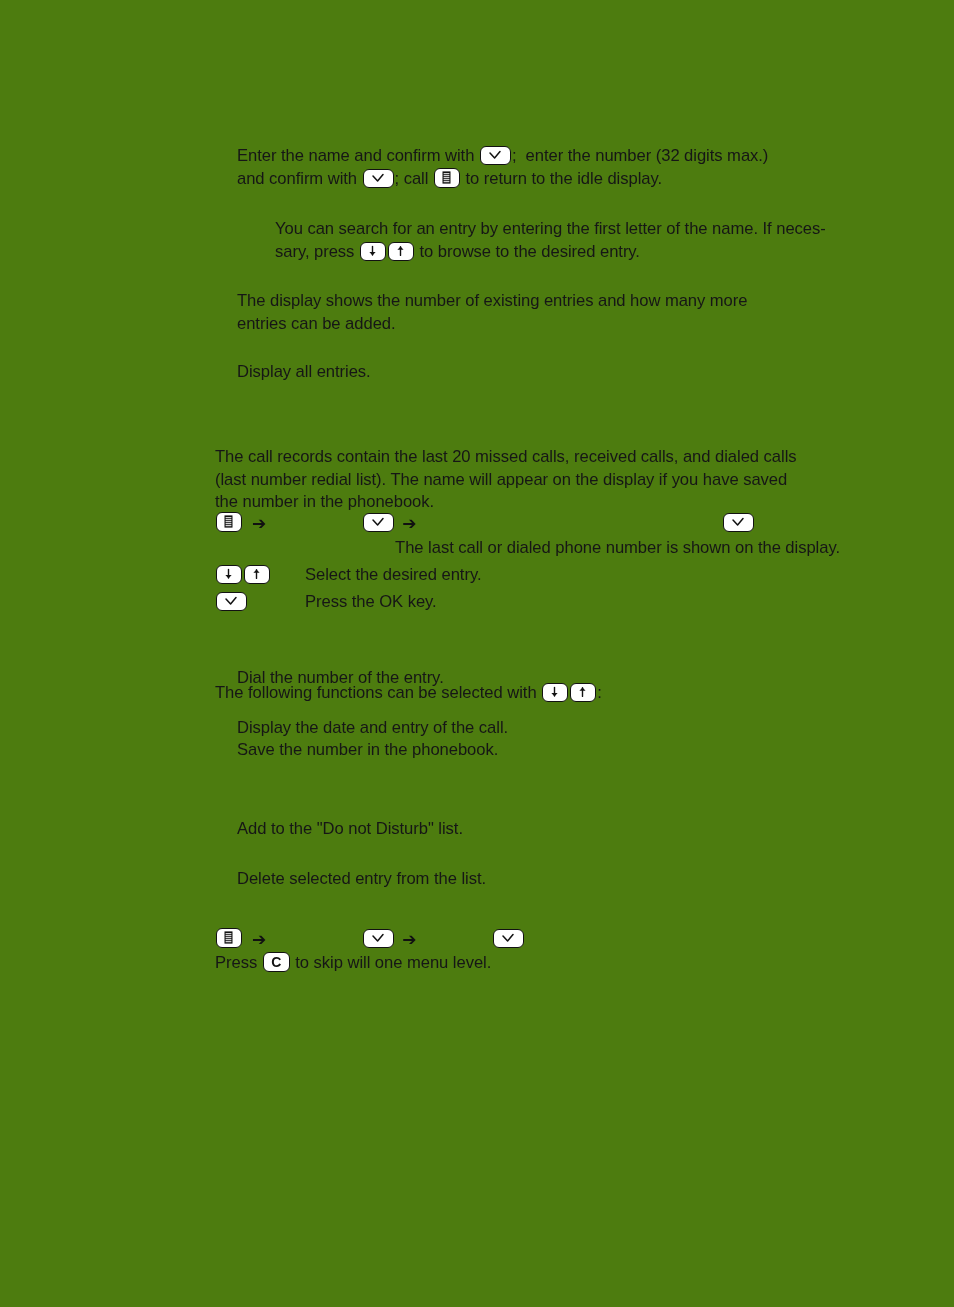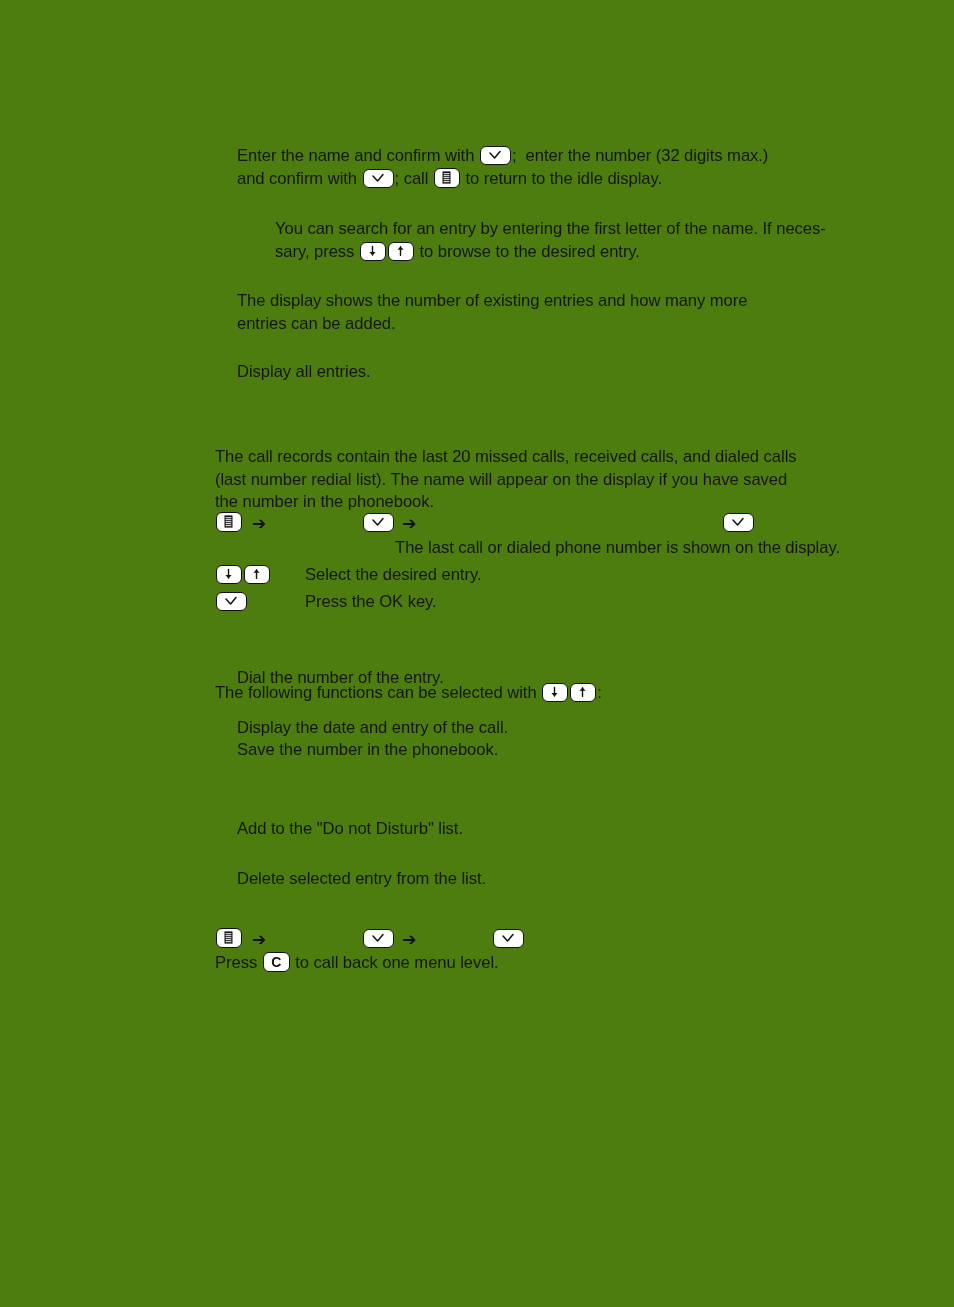--- a/index.html
+++ b/index.html
@@ -168,15 +168,15 @@
           <rect x="8.6" y="6.2" width="5.8" height="1" fill="#ffffff"></rect>
           <rect x="8.6" y="8.2" width="5.8" height="1" fill="#ffffff"></rect>
           <rect x="8.6" y="10.2" width="5.8" height="1" fill="#ffffff"></rect>
           <rect x="8.6" y="12.2" width="5.8" height="1" fill="#ffffff"></rect>
         </svg></span><span class="nav-arrow" style="margin-left:9px;">➔</span><span class="gap-sm"></span><span class="key key-ok"><svg width="28" height="16" viewBox="0 0 28 16">
           <path d="M9 6 L13.6 11 L19 4.5" fill="none" stroke="#121212" stroke-width="1.5" stroke-linecap="round" stroke-linejoin="round"></path>
         </svg></span><span class="nav-arrow" style="margin-left:7px;">➔</span><span class="gap-lg"></span><span class="key key-ok"><svg width="28" height="16" viewBox="0 0 28 16">
           <path d="M9 6 L13.6 11 L19 4.5" fill="none" stroke="#121212" stroke-width="1.5" stroke-linecap="round" stroke-linejoin="round"></path>
         </svg></span></div>
 
-  <div class="block row" style="left:215px; top:952px;"><span class="inline">Press </span><span class="key key-c"><span>C</span></span><span class="inline"> to call back one menu level.</span></div>
+  <div class="block row" style="left:215px; top:952px;"><span class="inline">Press </span><span class="key key-c"><span>C</span></span><span class="inline"> to skip will one menu level.</span></div>
 
 </div>
 
 </body></html>

